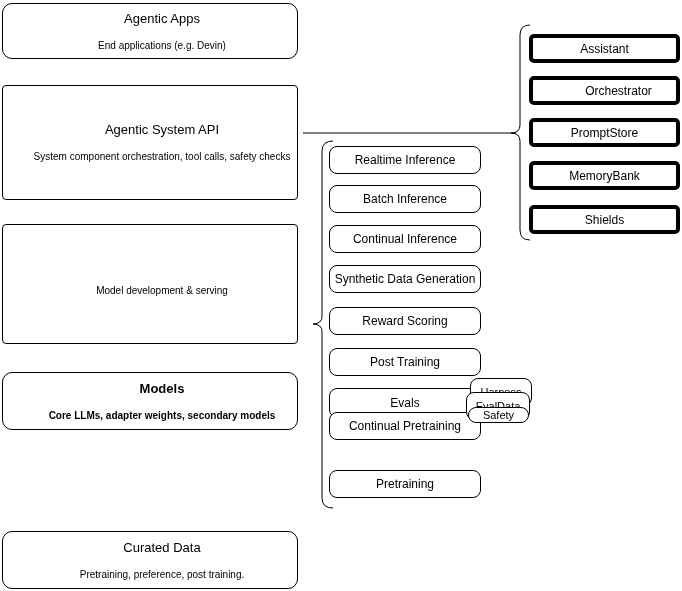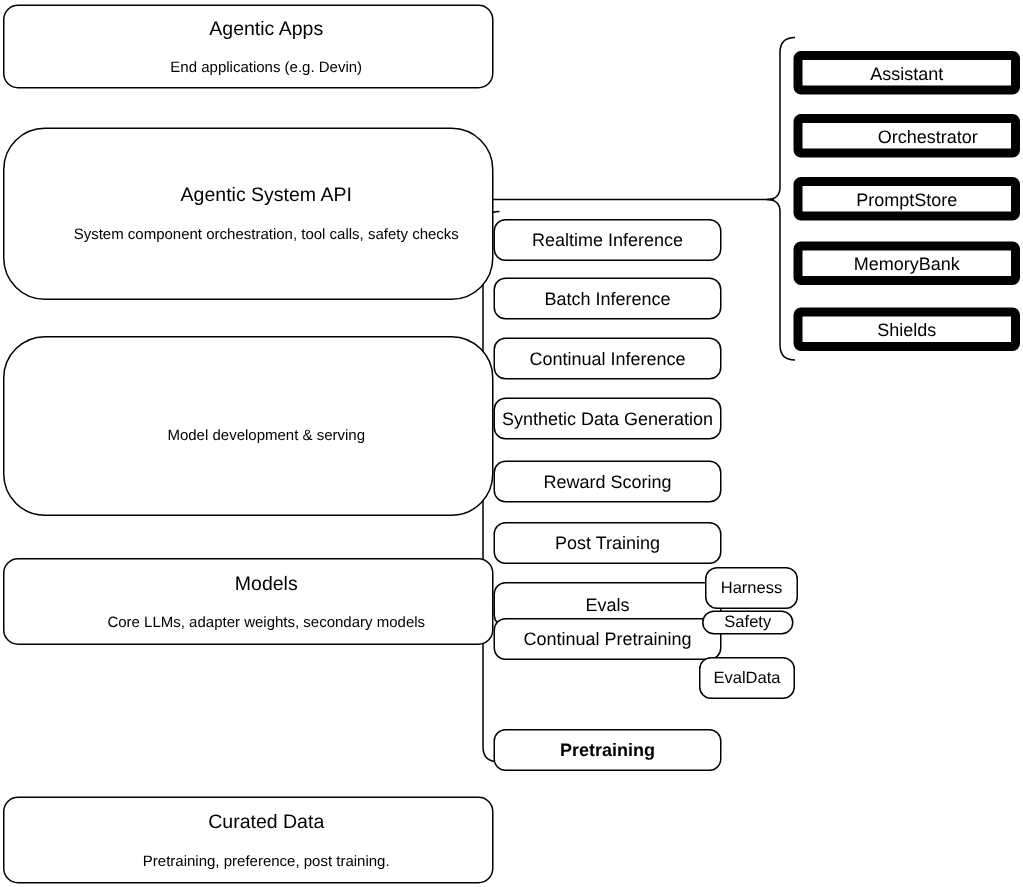--- a/index.html
+++ b/index.html
@@ -14,36 +14,36 @@
   }
   .overlay {
     position: absolute;
     left: 0; top: 0;
     pointer-events: none;
   }
   
   .lbox {
     position: absolute;
     left: 2px;
-    width: 327px;
+    width: 296px;
     background: #ffffff;
     border: 1px solid #000000;
     box-sizing: border-box;
     display: flex;
     flex-direction: column;
     align-items: center;
     justify-content: center;
     text-align: center;
     z-index: 2;
     padding-left: 24px;
   }
   .lbox .title { font-size: 13px; line-height: 16px; }
   .lbox .subtitle { font-size: 10px; line-height: 13px; margin-top: 12px; }
   .r-small { border-radius: 10px; }
-  .r-big   { border-radius: 28px; }
+  .r-big   { border-radius: 4px; }
   
   .mbox {
     position: absolute;
     left: 329px;
     width: 152px;
     height: 28px;
     background: #ffffff;
     border: 1px solid #000000;
     border-radius: 8px;
     box-sizing: border-box;
@@ -53,21 +53,21 @@
     font-size: 12px;
     z-index: 2;
   }
   
   .rbox {
     position: absolute;
     left: 529px;
     width: 151px;
     height: 29px;
     background: #ffffff;
-    border: 6px solid #000000;
+    border: 4px solid #000000;
     border-radius: 5px;
     box-sizing: border-box;
     display: flex;
     align-items: center;
     justify-content: center;
     font-size: 12px;
     z-index: 2;
   }
   
   .pill {
@@ -102,43 +102,43 @@
 
   <div class="lbox r-big" style="top:85px; height:115px;">
     <div class="title">Agentic System API</div>
     <div class="subtitle">System component orchestration, tool calls, safety checks</div>
   </div>
 
   <div class="lbox r-big" style="top:224px; height:120px;">
     <div class="subtitle">Model development &amp; serving</div>
   </div>
 
-  <div class="lbox r-small" style="top:372px; height:58px;">
+  <div class="lbox r-small" style="top:372px; height:58px;font-weight:bold;">
     <div class="title">Models</div>
     <div class="subtitle">Core LLMs, adapter weights, secondary models</div>
   </div>
 
 
   <div class="lbox r-small" style="top:531px; height:58px;">
     <div class="title">Curated Data</div>
     <div class="subtitle">Pretraining, preference, post training.</div>
   </div>
 
   <div class="mbox" style="top:146px;">Realtime Inference</div>
   <div class="mbox" style="top:185px;">Batch Inference</div>
   <div class="mbox" style="top:225px;">Continual Inference</div>
   <div class="mbox" style="top:265px;">Synthetic Data Generation</div>
   <div class="mbox" style="top:307px;">Reward Scoring</div>
   <div class="mbox" style="top:348px;">Post Training</div>
   <div class="mbox" style="top:388px; height:30px;">Evals</div>
   <div class="mbox" style="top:412px;">Continual Pretraining</div>
-  <div class="mbox" style="top:486px;font-weight:bold;">Pretraining</div>
+  <div class="mbox" style="top:470px;">Pretraining</div>
 
   <div class="pill" style="left:470px; top:378px; width:62px;">Harness</div>
-  <div class="pill" style="left:466px; top:392px; width:64px;margin-top:46px;">EvalData</div>
+  <div class="pill" style="left:466px; top:392px; width:64px;">EvalData</div>
   <div class="pill" style="left:468px; top:407px; width:61px; height:16px;">Safety</div>
 
   <div class="rbox" style="top:34px;">Assistant</div>
   <div class="rbox" style="top:76px;padding-left:28px;">Orchestrator</div>
   <div class="rbox" style="top:118px;">PromptStore</div>
   <div class="rbox" style="top:161px;">MemoryBank</div>
   <div class="rbox" style="top:205px;">Shields</div>
 
 </div>
 

